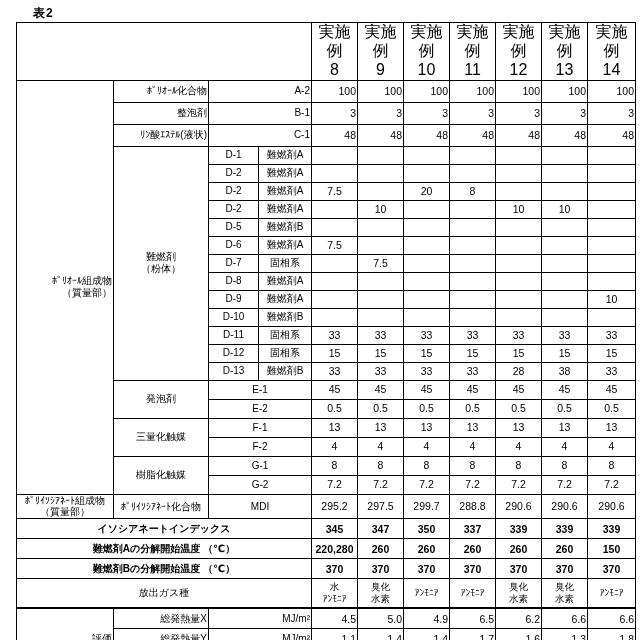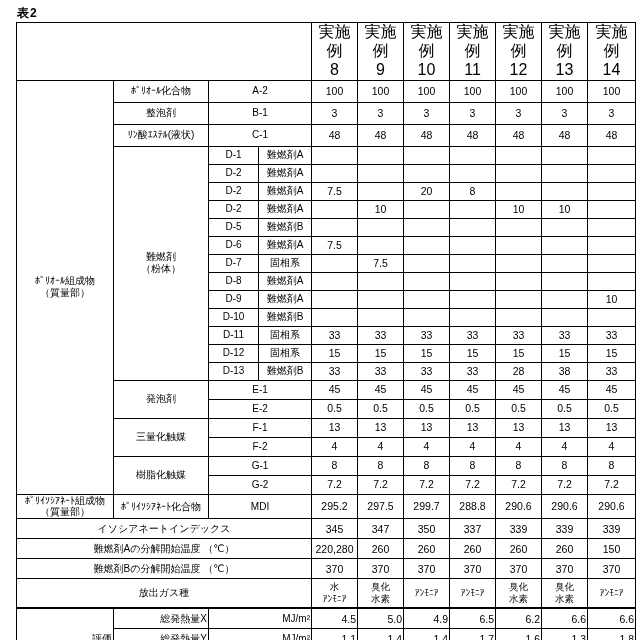--- a/index.html
+++ b/index.html
@@ -1,31 +1,31 @@
 <!DOCTYPE html>
 <html><head>
 <meta charset="utf-8">
 <style>
   html,body{margin:0;padding:0;background:#fff;}
   body{width:640px;height:640px;position:relative;color:#000;
        font-family:"Liberation Sans","DejaVu Sans",sans-serif;}
   .sheet{position:absolute;left:0;top:0;width:640px;height:640px;background:#fff;}
-  .title{position:absolute;left:17px;top:5px;font-size:12px;font-weight:bold;letter-spacing:1px;}
+  .title{position:absolute;left:33px;top:5px;font-size:12px;font-weight:bold;letter-spacing:1px;}
   table{position:absolute;left:16px;top:22px;width:619px;border-collapse:collapse;table-layout:fixed;}
   td{border:1px solid #000;text-align:center;vertical-align:middle;padding:0 1px;
      overflow:hidden;white-space:pre-line;line-height:1.18;font-weight:normal;}
   .lbl{font-size:10px;}
   .grp{font-size:10px;}
   .val{font-size:10.5px;}
   .r-h td{height:30px;font-size:16px;}
-  .r-abc td{height:21px;}
+  .r-abc td{height:21px;text-align:right;}
   .r-d td{height:17px;}
   .r-efg td{height:18px;margin-top:40px;}
   .r-mdi td{height:22px;}
-  .r-low td{height:19px;}
+  .r-low td{height:19px;font-weight:bold;}
   .r-gas td{height:28px;}
   .r-gas .val{font-size:9.5px;line-height:1.25;}
   .r-ev td{height:19px;text-align:right;}
   .thick-top td{border-top:2.5px solid #000;}
 </style>
 </head>
 <body>
 
 <div class="sheet">
   <div class="title">表2</div>

